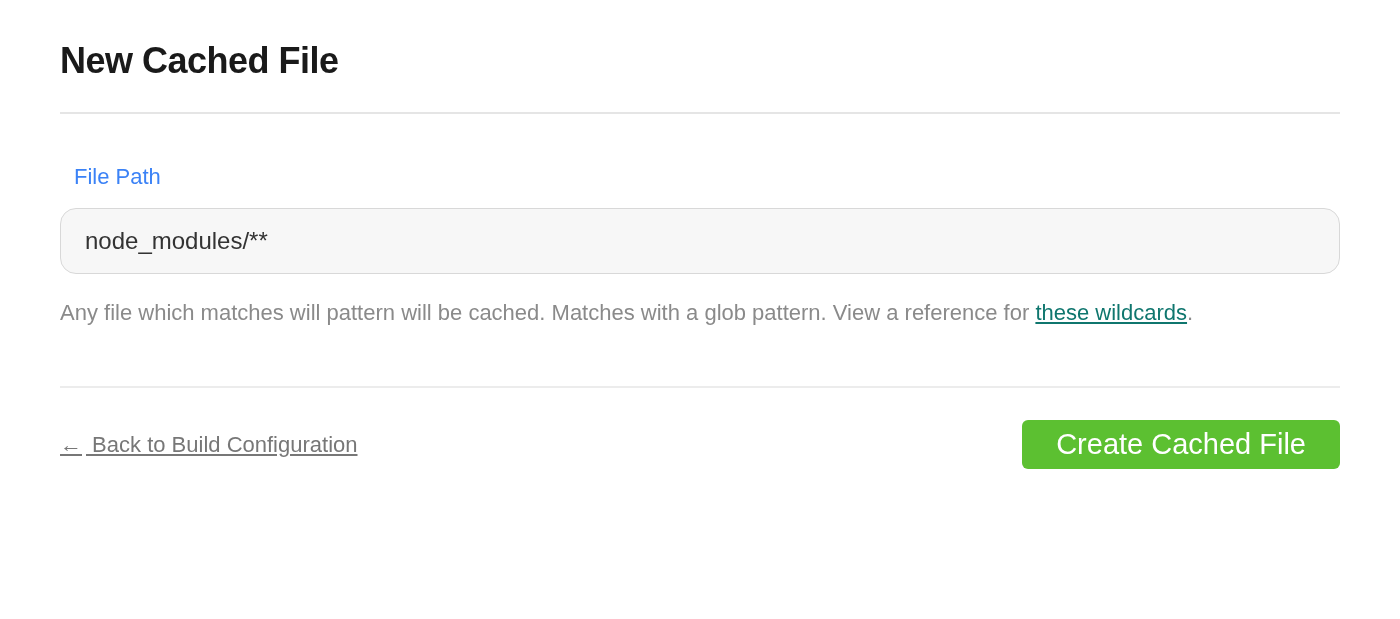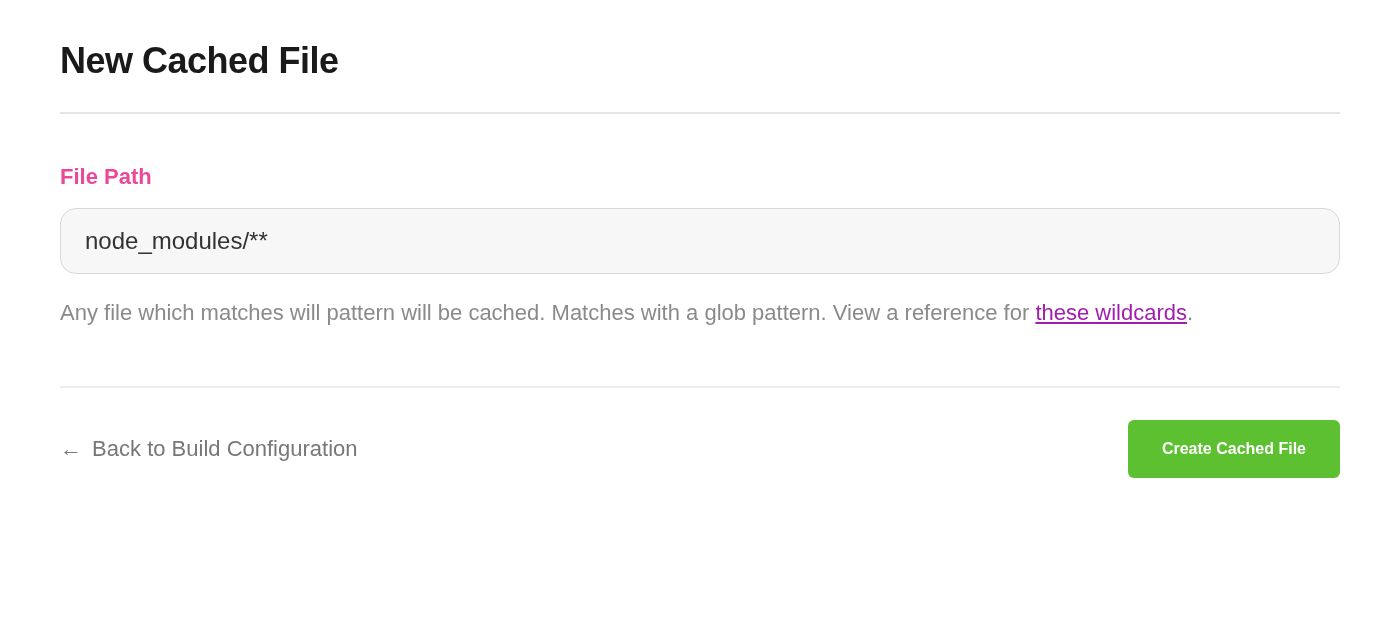--- a/index.html
+++ b/index.html
@@ -21,72 +21,74 @@
       margin-bottom: 30px;
       letter-spacing: -0.5px;
     }
     .divider {
       border: none;
       border-top: 2px solid #e5e5e5;
       margin-bottom: 50px;
     }
     .field-label {
       font-size: 22px;
-      font-weight: 700;
-      color: #ec4899;
+      font-weight: 400;
+      color: #3b82f6;
       margin-bottom: 18px;
       display: block;
+      margin-left: 14px;
     }
     .text-input {
       width: 100%;
       padding: 18px 24px;
       font-size: 24px;
       color: #333;
       background: #f7f7f7;
       border: 1px solid #d8d8d8;
       border-radius: 16px;
       outline: none;
       font-family: inherit;
     }
     .help-text {
       font-size: 22px;
       color: #8a8a8a;
       line-height: 1.7;
       margin-top: 20px;
     }
     .help-link {
-      color: #a21caf;
+      color: #0f766e;
       text-decoration: underline;
       cursor: pointer;
     }
     .divider-bottom {
       border: none;
       border-top: 2px solid #ececec;
       margin-top: 55px;
       margin-bottom: 32px;
     }
     .footer-row {
       display: flex;
       justify-content: space-between;
       align-items: center;
     }
     .back-link {
       font-size: 22px;
       color: #777;
+      text-decoration: underline;
       cursor: pointer;
     }
     .back-arrow {
       margin-right: 4px;
     }
     .create-button {
       background: #5cc031;
       color: #ffffff;
-      font-size: 16px;
-      font-weight: 700;
-      padding: 20px 34px;
+      font-size: 29px;
+      font-weight: 400;
+      padding: 8px 34px;
       border: none;
       border-radius: 6px;
       cursor: pointer;
       font-family: inherit;
     }
   </style>
 </head>
 <body>
 
 

